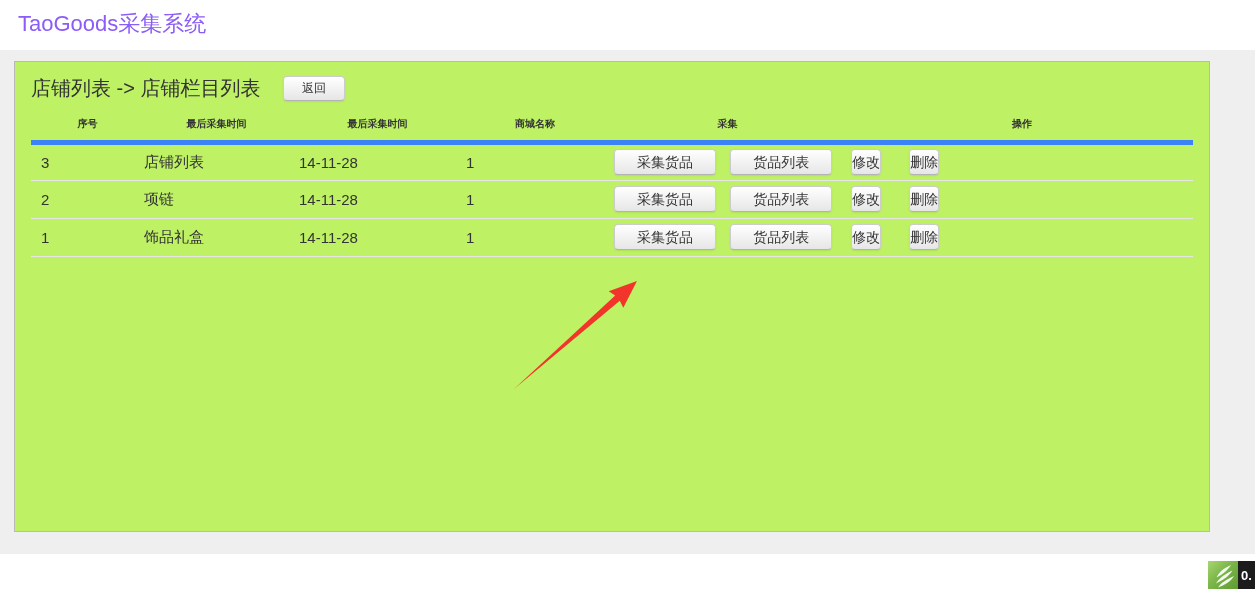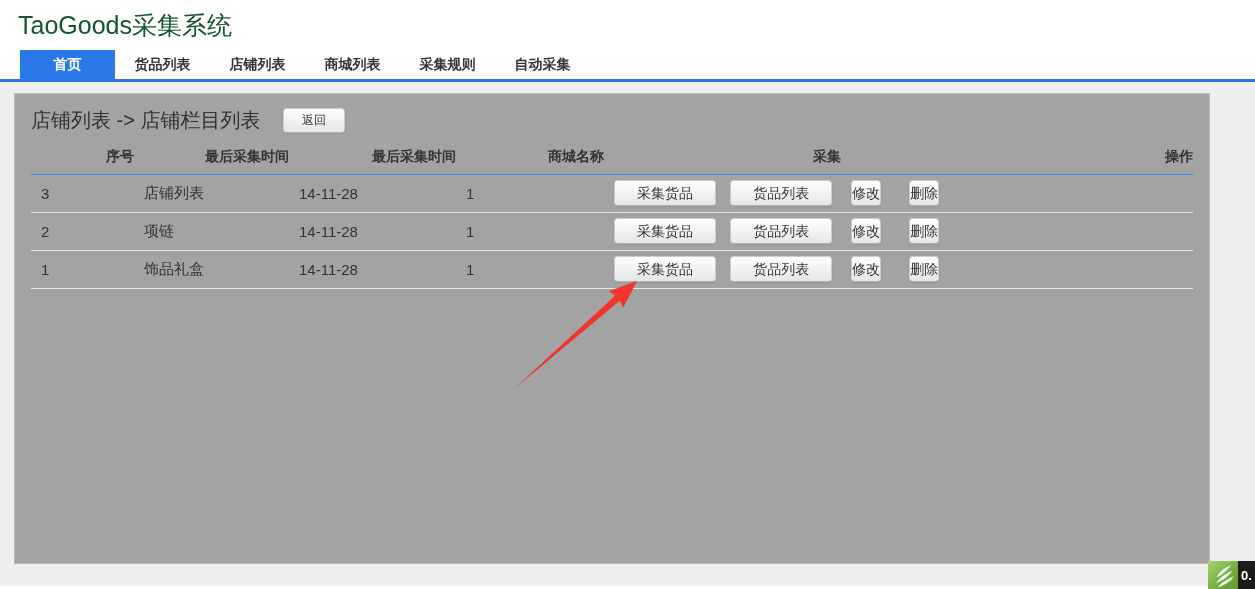--- a/index.html
+++ b/index.html
@@ -2,48 +2,48 @@
 <html><head>
 <meta charset="utf-8">
 <style>
   * { box-sizing: border-box; }
   html,body { margin:0; padding:0; }
   body { font-family: "Liberation Sans", "DejaVu Sans", sans-serif; }
   .screen { position:relative; width:1255px; height:589px; background:#fff; overflow:hidden; }
 
   
   .header { height:50px; padding:9px 0 0 18px; }
-  .app-title { font-size:25px; color:#14532d; font-weight:400; letter-spacing:0; }
+  .app-title { font-size:22px; color:#8b5cf6; font-weight:400; letter-spacing:0; }
 
   
   .tabbar { height:32px; border-bottom:3px solid #2b79e8; padding-left:20px; font-size:0; }
   .tab { display:inline-block; width:95px; height:29px; line-height:29px; text-align:center;
          font-size:14px; font-weight:bold; color:#333; cursor:pointer; vertical-align:bottom; }
   .tab.active { background:#2b79e8; color:#fff; }
 
   
   .content { position:relative; height:504px; background:#efefef; }
   .panel { position:absolute; left:14px; top:11px; width:1196px; height:471px;
-           background:#a3a3a3; border:1px solid #b9b9b9; }
+           background:#bef264; border:1px solid #b9b9b9; }
 
   .panel-head { margin:13px 16px 6px 16px; }
   .page-title { display:inline-block; font-size:20px; color:#333; font-weight:400; vertical-align:middle; }
 
   
   .btn { display:inline-block; border:1px solid #ccc; border-bottom-color:#b3b3b3; border-radius:4px;
          background:linear-gradient(#ffffff, #e6e6e6); color:#333; font-size:14px; line-height:1.2;
          padding:4px 22px; cursor:pointer;
          font-family:"Liberation Sans","DejaVu Sans",sans-serif;
          box-shadow: inset 0 1px 0 rgba(255,255,255,.25), 0 1px 2px rgba(0,0,0,.08); }
   .btn-back { font-size:12px; padding:4px 18px; margin-left:18px; vertical-align:middle; }
 
   
   table.grid { width:1162px; margin:10px 16px 0 16px; border-collapse:collapse; table-layout:fixed; }
-  table.grid th { text-align:right; font-size:14px; font-weight:bold; color:#333;
-                  height:30px; padding:0 0 4px 10px; border-bottom:1px solid #3b82f6; }
+  table.grid th { text-align:center; font-size:10px; font-weight:bold; color:#333;
+                  height:30px; padding:0 0 4px 10px; border-bottom:5px solid #3b82f6; }
   table.grid td { height:38px; font-size:15px; color:#333; padding:0 0 0 10px;
                   border-bottom:1px solid #e6e6e6; vertical-align:middle; }
   td.cell-collect { padding-left:17px; }
   td.cell-collect .btn + .btn { margin-left:10px; }
   td.cell-action { padding-left:75px; }
   td.cell-action .btn { padding:4px 0; }
   td.cell-action .btn + .btn { margin-left:24px; }
 
   
   .arrow-layer { position:absolute; left:0; top:0; width:1255px; height:589px;
@@ -59,28 +59,20 @@
 </style>
 </head>
 <body>
 
 <div class="screen">
 
   <div class="header">
     <span class="app-title">TaoGoods采集系统</span>
   </div>
 
-  <div class="tabbar">
-    <span class="tab active">首页</span>
-    <span class="tab">货品列表</span>
-    <span class="tab">店铺列表</span>
-    <span class="tab">商城列表</span>
-    <span class="tab">采集规则</span>
-    <span class="tab">自动采集</span>
-  </div>
 
   <div class="content">
     <div class="panel">
 
       <div class="panel-head">
         <span class="page-title">店铺列表 -&gt; 店铺栏目列表</span>
         <button class="btn btn-back">返回</button>
       </div>
 
       <table class="grid">

